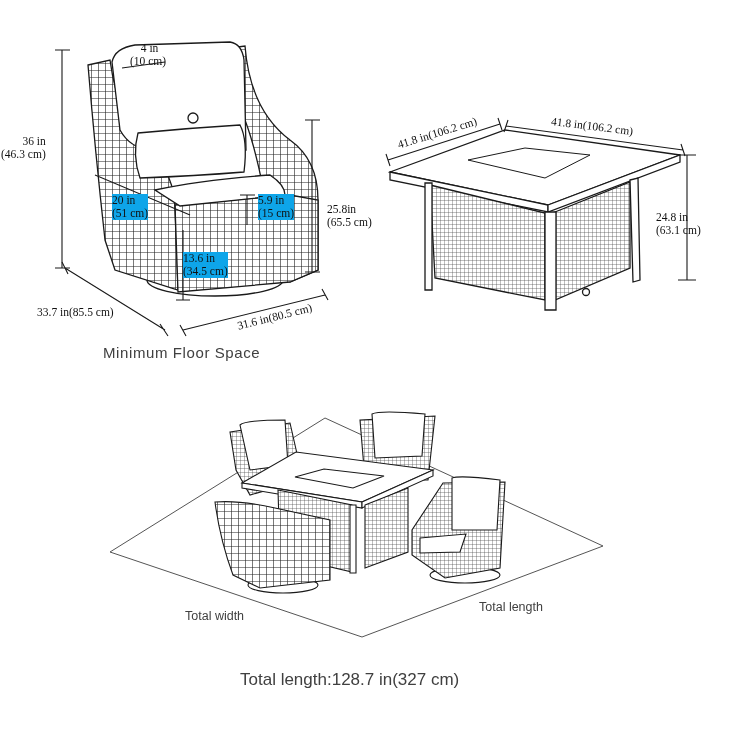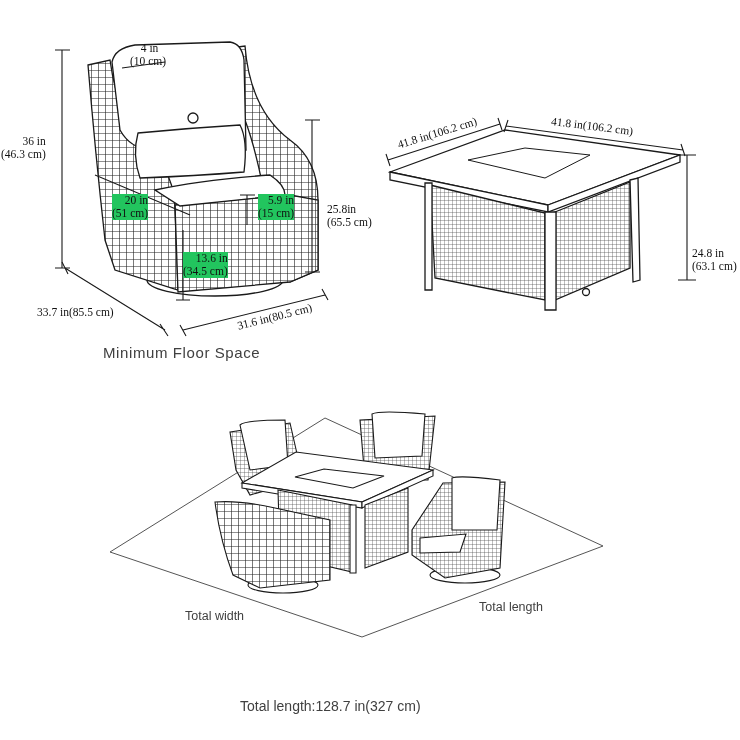--- a/index.html
+++ b/index.html
@@ -1,19 +1,19 @@
 <!DOCTYPE html>
 <html><head>
 <meta charset="utf-8">
 <style>
   html,body{margin:0;padding:0;background:#fff;}
   #canvas{position:relative;width:740px;height:740px;overflow:hidden;background:#fff;}
   svg{position:absolute;left:0;top:0;}
   .lbl{position:absolute;font-family:"Liberation Serif","DejaVu Serif",serif;font-size:11.5px;color:#111;line-height:13px;white-space:nowrap;background:transparent;}
-  .lbl.bg{background:#22c55e;text-align:right;}
+  .lbl.bg{background:#0ea5e9;}
   .sanslbl{position:absolute;font-family:"Liberation Sans","DejaVu Sans",sans-serif;color:#404040;white-space:nowrap;}
 </style>
 </head>
 <body>
 
 <div id="canvas">
 <svg width="740" height="740" viewBox="0 0 740 740">
   <defs>
     <pattern id="weave" width="7" height="7" patternUnits="userSpaceOnUse">
       <rect width="7" height="7" fill="#fff"></rect>
@@ -125,21 +125,21 @@
 <div class="lbl" style="left:327px;top:203px;">
   <div>25.8in</div>
   <div>(65.5 cm)</div>
 </div>
 <div class="lbl" style="left:37px;top:306px;">33.7 in(85.5 cm)</div>
 <div class="lbl" style="left:236px;top:320px;transform:rotate(-14deg);transform-origin:left top;">31.6 in(80.5 cm)</div>
 <div class="sanslbl" style="left:103px;top:344px;font-size:15px;letter-spacing:0.6px;">Minimum Floor Space</div>
 
 <div class="lbl" style="left:396px;top:139px;transform:rotate(-17deg);transform-origin:left top;">41.8 in(106.2 cm)</div>
 <div class="lbl" style="left:552px;top:115px;transform:rotate(7deg);transform-origin:left top;">41.8 in(106.2 cm)</div>
-<div class="lbl" style="left:692px;top:211px;margin-top:36px;">
+<div class="lbl" style="left:656px;top:211px;">
   <div>24.8 in</div>
   <div>(63.1 cm)</div>
 </div>
 
 <div class="sanslbl" style="left:185px;top:609px;font-size:12.5px;">Total width</div>
 <div class="sanslbl" style="left:479px;top:600px;font-size:12.5px;">Total length</div>
-<div class="sanslbl" style="left:240px;top:670px;font-size:14px;width:180px;text-align:center;margin-top:28px;">Total length:128.7 in(327 cm)</div>
+<div class="sanslbl" style="left:240px;top:670px;font-size:17px;width:180px;text-align:center;">Total length:128.7 in(327 cm)</div>
 </div>
 
 </body></html>

